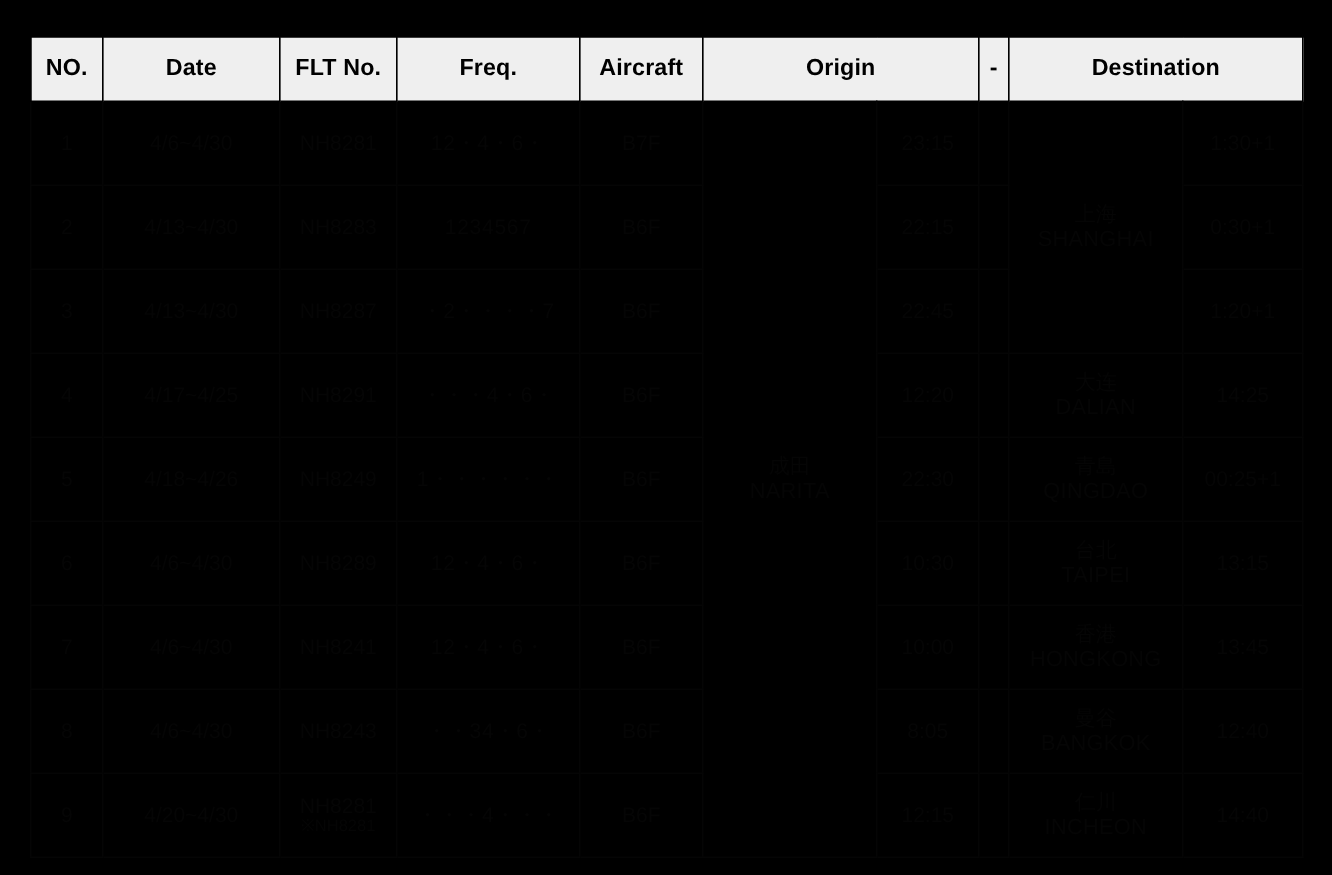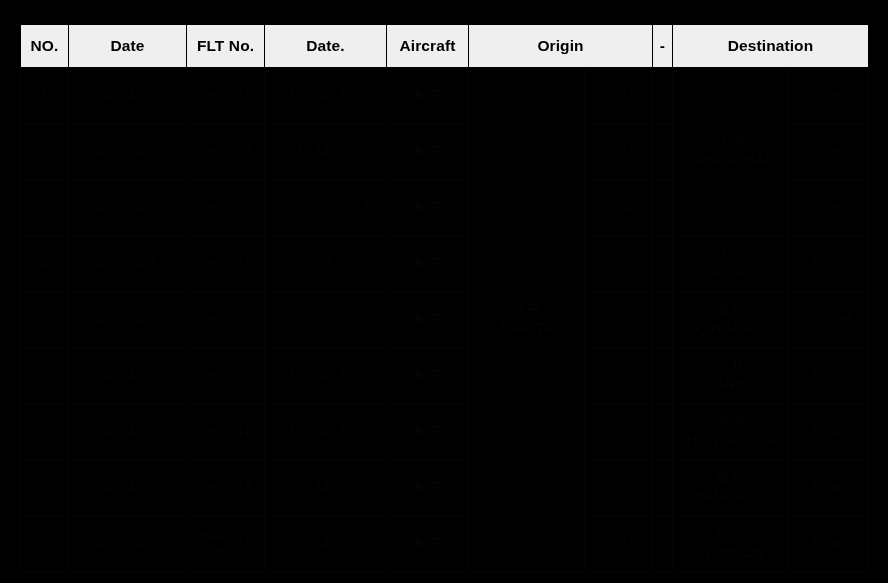--- a/index.html
+++ b/index.html
@@ -124,21 +124,21 @@
         <col class="c-dash">
       <col class="c-dest">
         <col class="c-arr">
     </colgroup>
 
     <thead>
       <tr>
         <th>NO.</th>
         <th>Date</th>
         <th>FLT No.</th>
-        <th>Date.</th>
+        <th>Freq.</th>
         <th>Aircraft</th>
         <th colspan="2">Origin</th>
         <th>-</th>
         <th colspan="2">Destination</th>
       </tr>
     </thead>
 
     <tbody>
 
       <tr>

